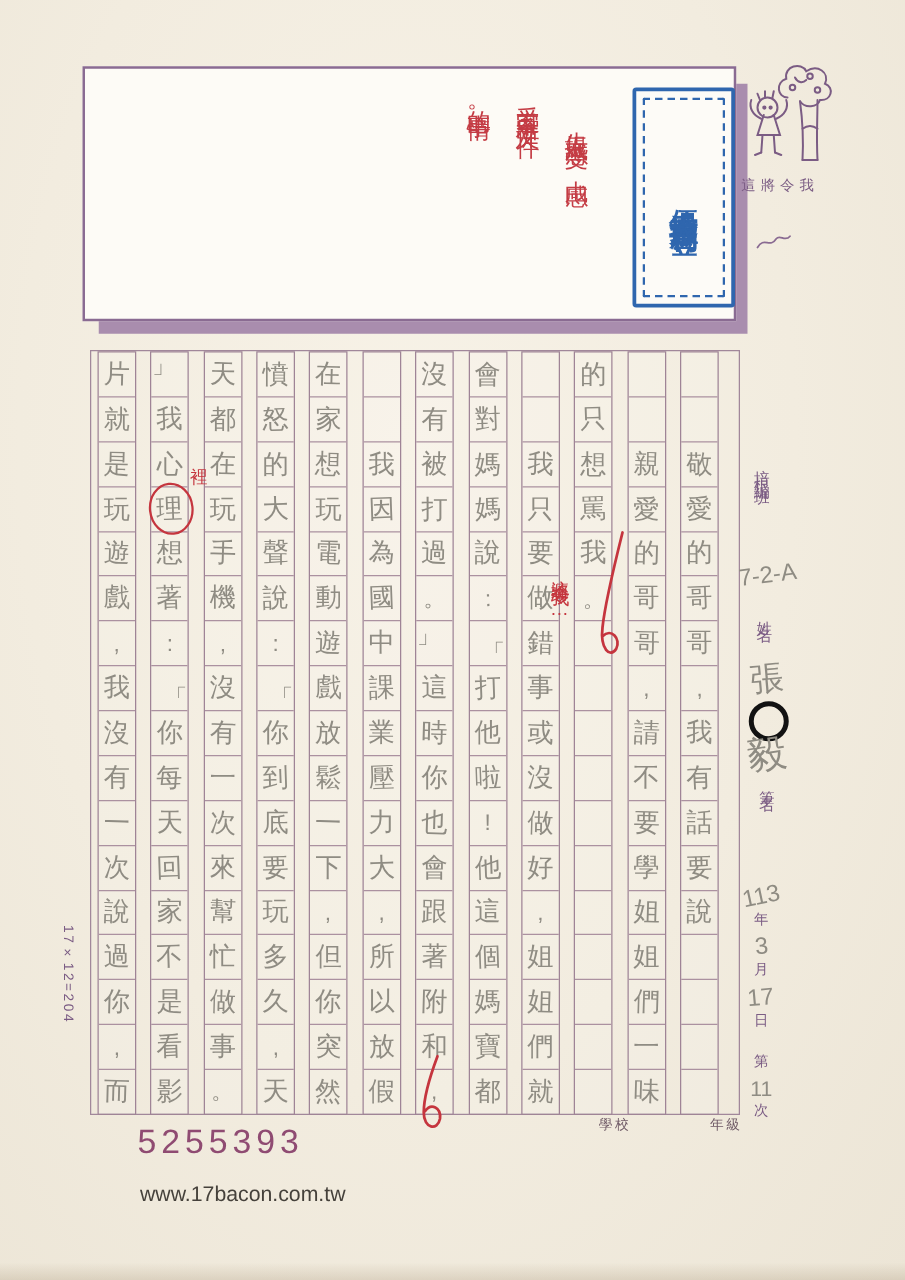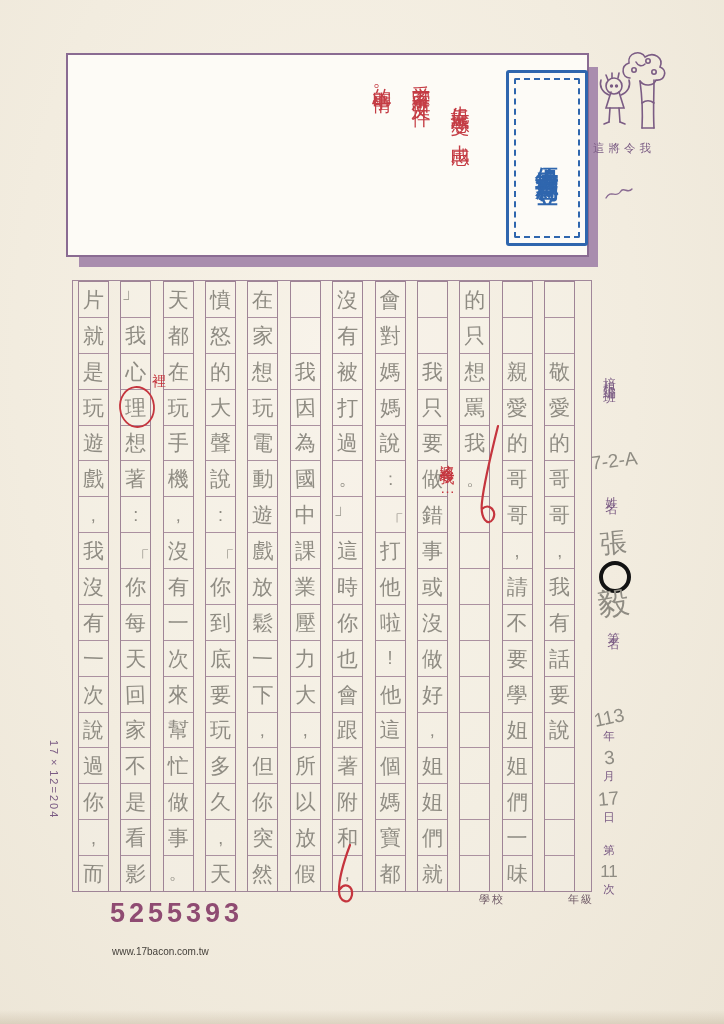--- a/index.html
+++ b/index.html
@@ -53,23 +53,23 @@
   .date-unit{color:#7b5c84;font-size:11.5px;line-height:1;margin:3px 0 6px 0;}
 
   
   .red-small-vert{position:absolute;writing-mode:vertical-rl;text-orientation:upright;
         color:#c5353e;font-size:15px;letter-spacing:2px;line-height:1;white-space:nowrap;}
   .red-char{position:absolute;color:#c5353e;font-size:14px;line-height:1;}
   .overlay-svg{position:absolute;overflow:visible;}
 
   
   .print-label{position:absolute;color:#6f5a66;font-size:11px;letter-spacing:2px;}
-  .footer-code{position:absolute;left:110px;top:898px;color:#8f4b72;font-size:27px;letter-spacing:4px;font-weight:bold;}
+  .footer-code{position:absolute;left:110px;top:898px;color:#8f4b72;font-size:27px;letter-spacing:4px;font-weight:normal;}
   .footer-slogan{position:absolute;left:110px;top:922px;color:#8f4b72;font-size:19.5px;letter-spacing:2px;font-weight:bold;}
-  .footer-url{position:absolute;left:112px;top:946px;color:#45413b;font-size:10px;}
+  .footer-url{position:absolute;left:112px;top:946px;color:#45413b;font-size:17px;}
   .margin-note{position:absolute;left:48px;top:740px;writing-mode:vertical-rl;
         color:#7b5c84;font-size:11px;letter-spacing:2px;}
 </style>
 </head>
 <body>
 
 <div class="page">
 
   <div class="comment-box"></div>
   <div class="red-vert" style="left:451px;top:90px;">先提出感受,由感</div>

